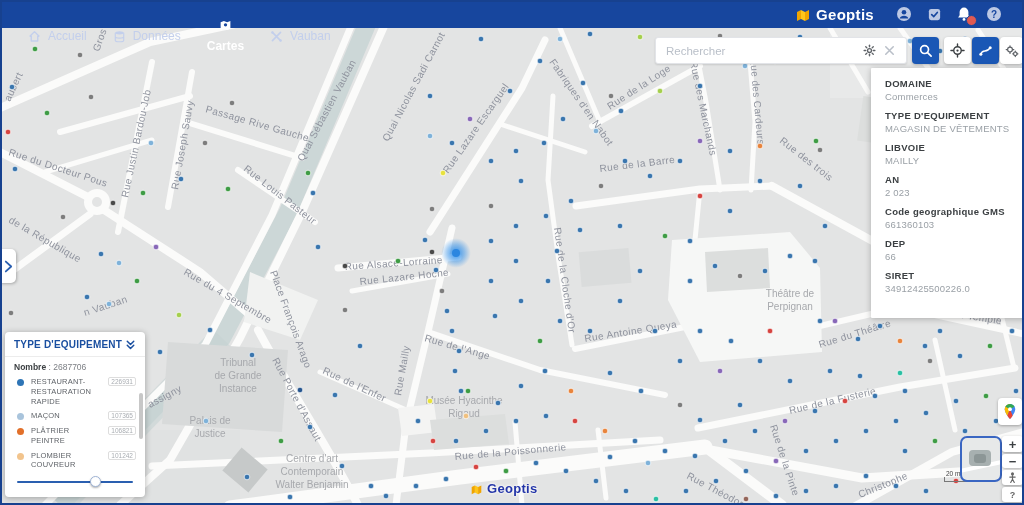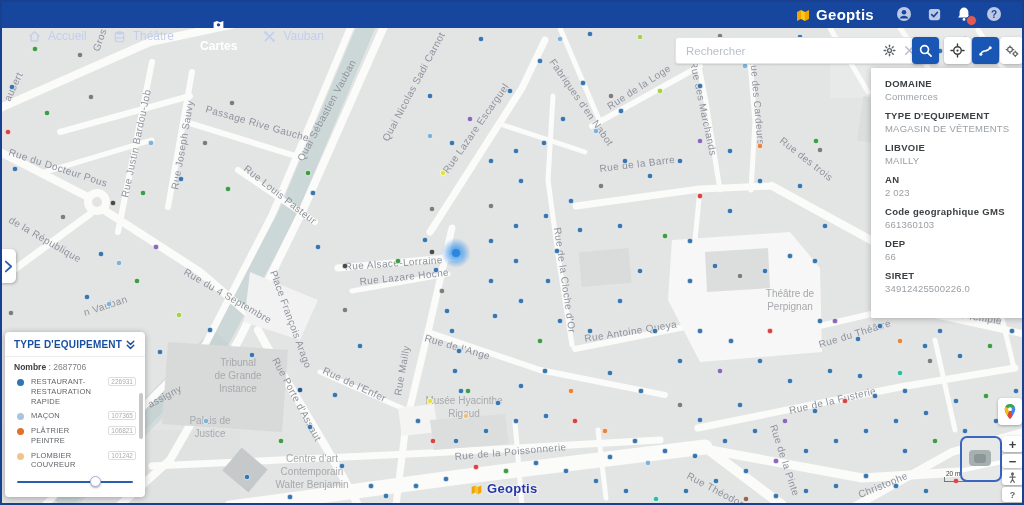--- a/index.html
+++ b/index.html
@@ -26,21 +26,21 @@
   #map-svg .st{fill:none;stroke:#fbfbfa;stroke-linecap:round;stroke-linejoin:round;}
   #map-svg text{font-family:"Liberation Sans",sans-serif;}
   #map-svg text.street{fill:#8f939e;font-size:10px;letter-spacing:.4px;}
   #map-svg text.poi{fill:#a7a9ad;font-size:10px;}
   #selected-glow{position:absolute;width:30px;height:30px;z-index:5;pointer-events:none;
      background:radial-gradient(circle,rgba(40,140,235,.95) 0%,rgba(40,140,235,.45) 40%,rgba(40,140,235,0) 70%);
      border-radius:50%;}
   #selected-glow::after{content:"";position:absolute;left:11px;top:11px;width:8px;height:8px;
      border-radius:50%;background:#2b86e0;}
   
-  .search-wrap{position:absolute;left:675px;top:37px;width:252px;height:27px;z-index:20;}
+  .search-wrap{position:absolute;left:655px;top:37px;width:252px;height:27px;z-index:20;}
   .search-wrap input{width:100%;height:100%;box-sizing:border-box;border:1px solid #e2e4e8;border-radius:3px;
      padding:0 48px 0 10px;font-size:11.5px;color:#555;outline:none;background:#fff;
      box-shadow:0 1px 2px rgba(0,0,0,.12);font-family:"Liberation Sans",sans-serif;}
   .search-wrap input::placeholder{color:#b9bfc8;}
   .in-ico{position:absolute;top:6px;width:15px;height:15px;cursor:pointer;}
   .map-btn{position:absolute;top:37px;width:27px;height:27px;border-radius:4px;z-index:20;
      display:flex;align-items:center;justify-content:center;cursor:pointer;
      box-shadow:0 1px 3px rgba(0,0,0,.25);}
   .map-btn.blue{background:#1a57b5;}
   .map-btn.white{background:#fff;}
@@ -450,21 +450,21 @@
           <svg width="13" height="13" viewBox="0 0 16 16">
             <path d="M2,8 L8,2 L14,8 M4,7 V13.5 H12 V7" fill="none" stroke="currentColor" stroke-width="1.7" stroke-linejoin="round"></path>
           </svg>
           <span>Accueil</span>
         </div>
         <div class="nav-item">
           <svg width="13" height="13" viewBox="0 0 16 16">
             <ellipse cx="8" cy="3.5" rx="5.2" ry="2" fill="currentColor"></ellipse>
             <path d="M2.8,3.5 V8 c0,1.1 2.3,2 5.2,2 s5.2,-.9 5.2,-2 V3.5 M2.8,8 v4.5 c0,1.1 2.3,2 5.2,2 s5.2,-.9 5.2,-2 V8" fill="none" stroke="currentColor" stroke-width="1.4"></path>
           </svg>
-          <span>Théâtre</span>
+          <span>Données</span>
         </div>
         <div class="nav-item active">
           <svg width="13" height="13" viewBox="0 0 16 16">
             <path d="M2,4 L6,2.5 L10,4 L14,2.5 V12 L10,13.5 L6,12 L2,13.5 Z" fill="currentColor"></path>
             <circle cx="8" cy="7.2" r="2" fill="#17469e"></circle>
           </svg>
           <span>Cartes</span>
         </div>
         <div class="nav-item">
           <svg width="13" height="13" viewBox="0 0 16 16">

